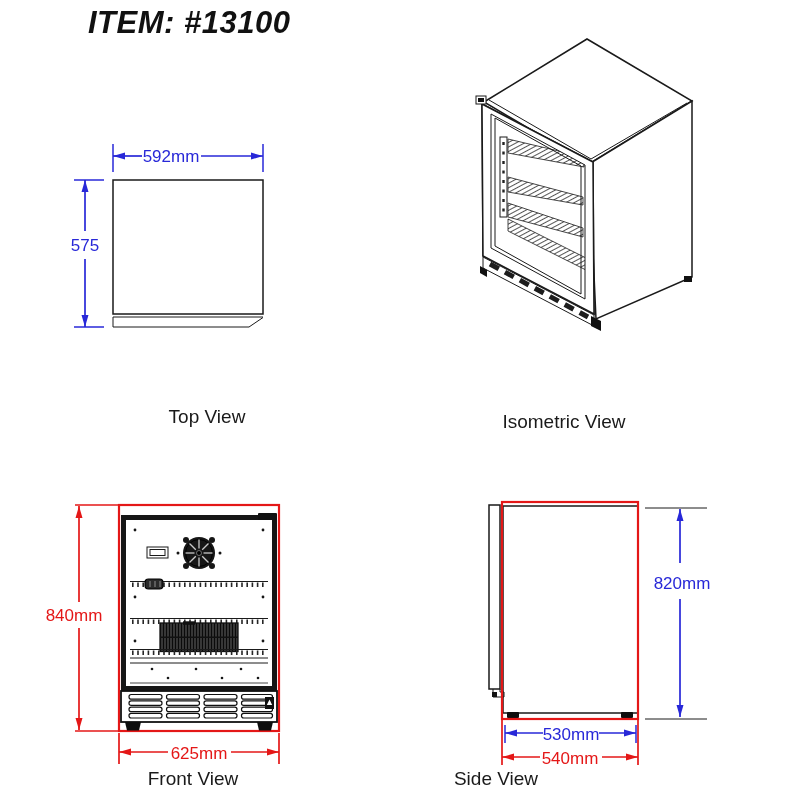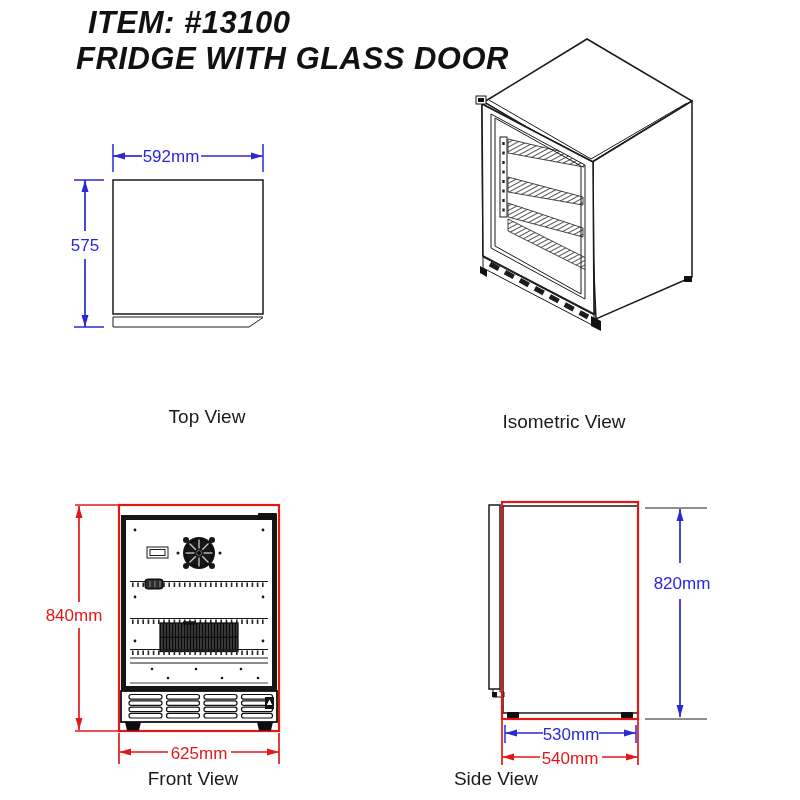--- a/index.html
+++ b/index.html
@@ -22,21 +22,20 @@
   .shelfline{stroke:#1a1a1a;stroke-width:1.2;}
   .dot{fill:#161616;stroke:none;}
 </style>
 </head>
 <body>
 
 <div class="canvas">
 
   <div class="titleblock">
     <div class="l1">ITEM: #13100</div>
-    <div class="l3">FRIDGE WITH GLASS DOOR</div>
   </div>
 
   <svg width="800" height="800" viewBox="0 0 800 800">
     <defs>
       <pattern id="shelfHatch" width="4" height="4" patternUnits="userSpaceOnUse" patternTransform="rotate(62)">
         <line x1="0" y1="0" x2="0" y2="4" stroke="#1c1c1c" stroke-width="1.5"></line>
       </pattern>
       <pattern id="vhatch" width="3" height="4" patternUnits="userSpaceOnUse">
         <rect width="3" height="4" fill="#4a4a4a"></rect>
         <line x1="1.5" y1="0" x2="1.5" y2="4" stroke="#0a0a0a" stroke-width="1.6"></line>

